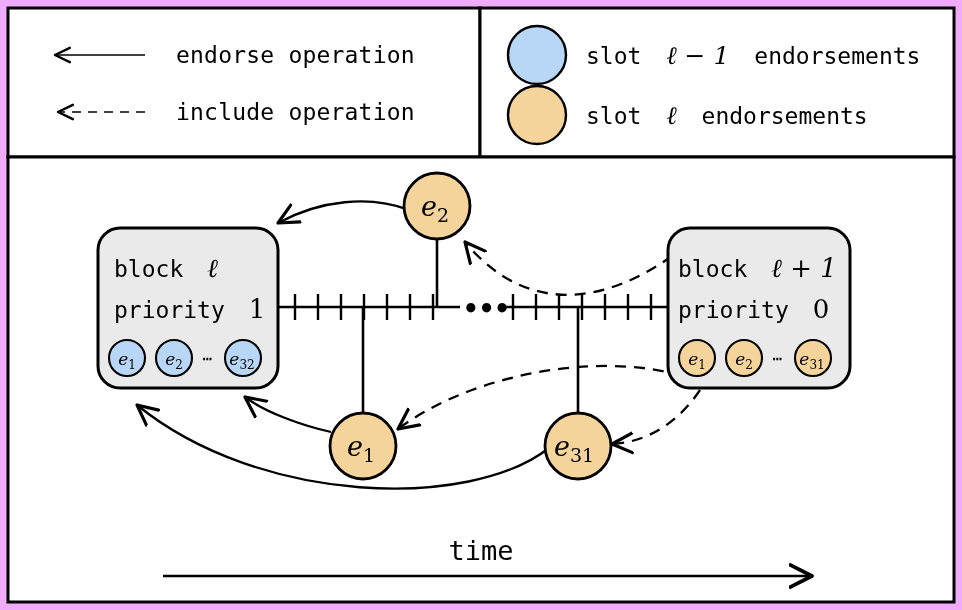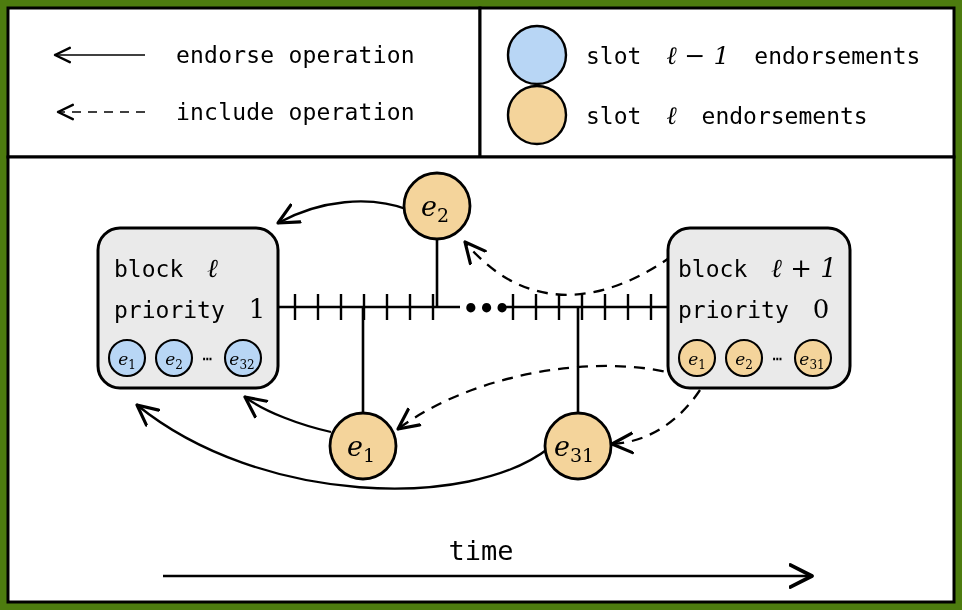--- a/index.html
+++ b/index.html
@@ -7,21 +7,21 @@
     padding: 0;
     background: #ffffff;
   }
   body {
     font-family: "DejaVu Sans Mono", monospace;
   }
   #stage {
     position: relative;
     width: 962px;
     height: 610px;
-    background: #4d7c0f;
+    background: #f0abfc;
     overflow: hidden;
   }
   #stage svg {
     position: absolute;
     left: 0;
     top: 0;
   }
   .mono {
     font-family: "DejaVu Sans Mono", monospace;
   }

